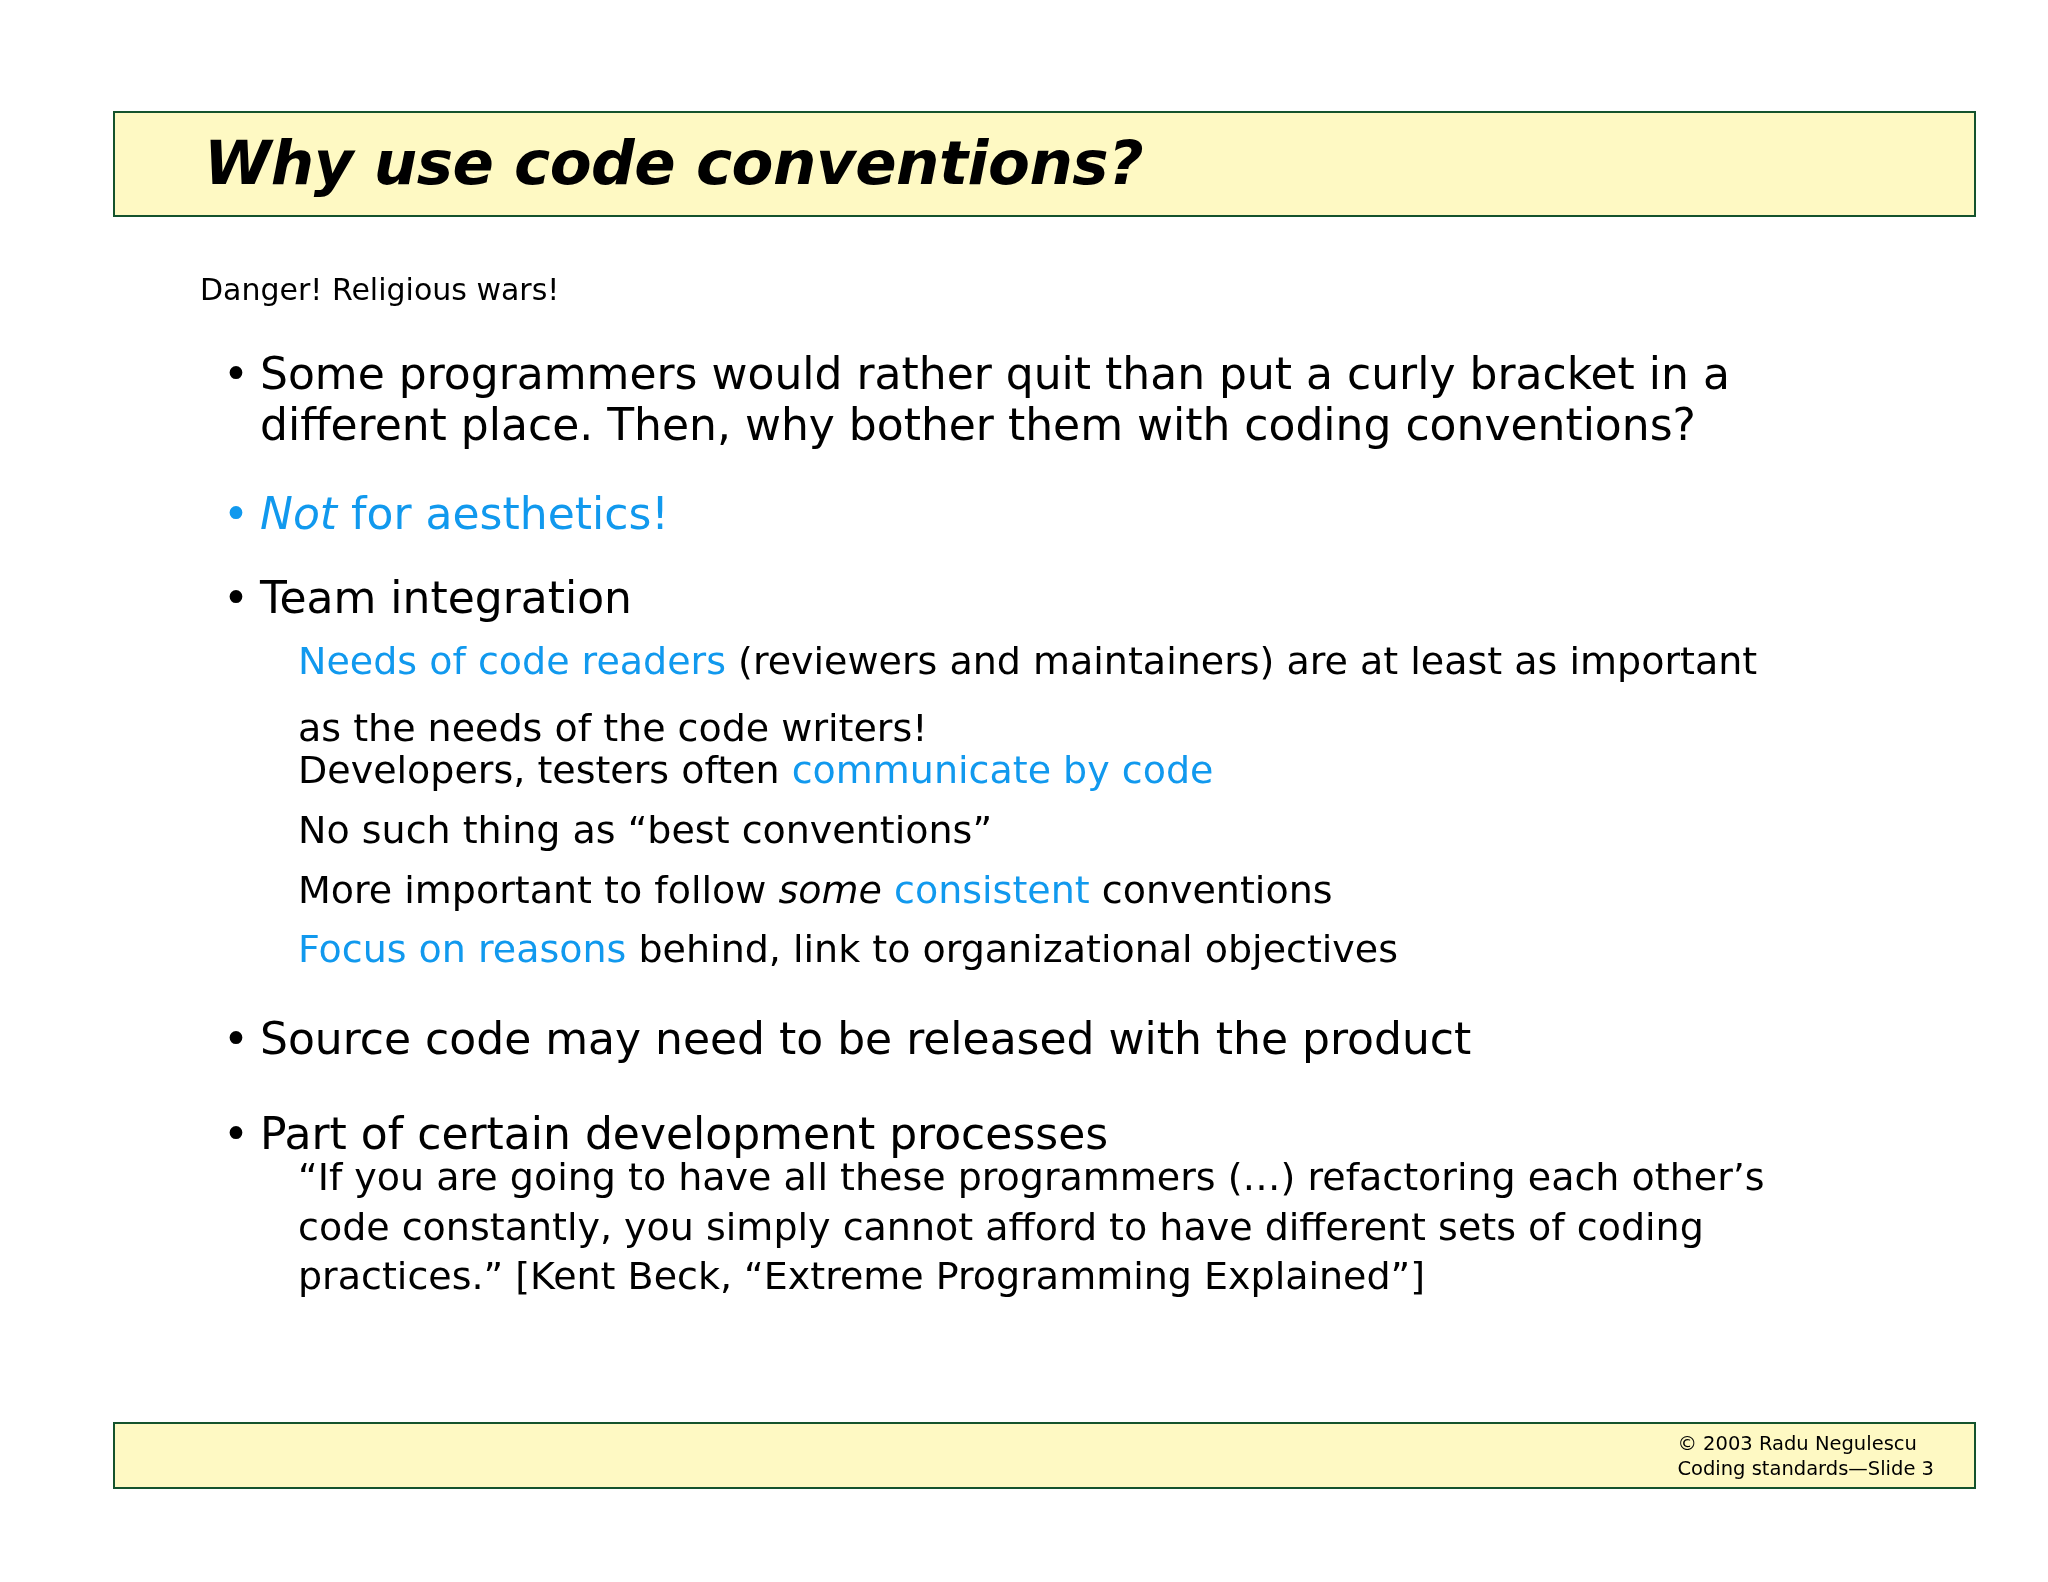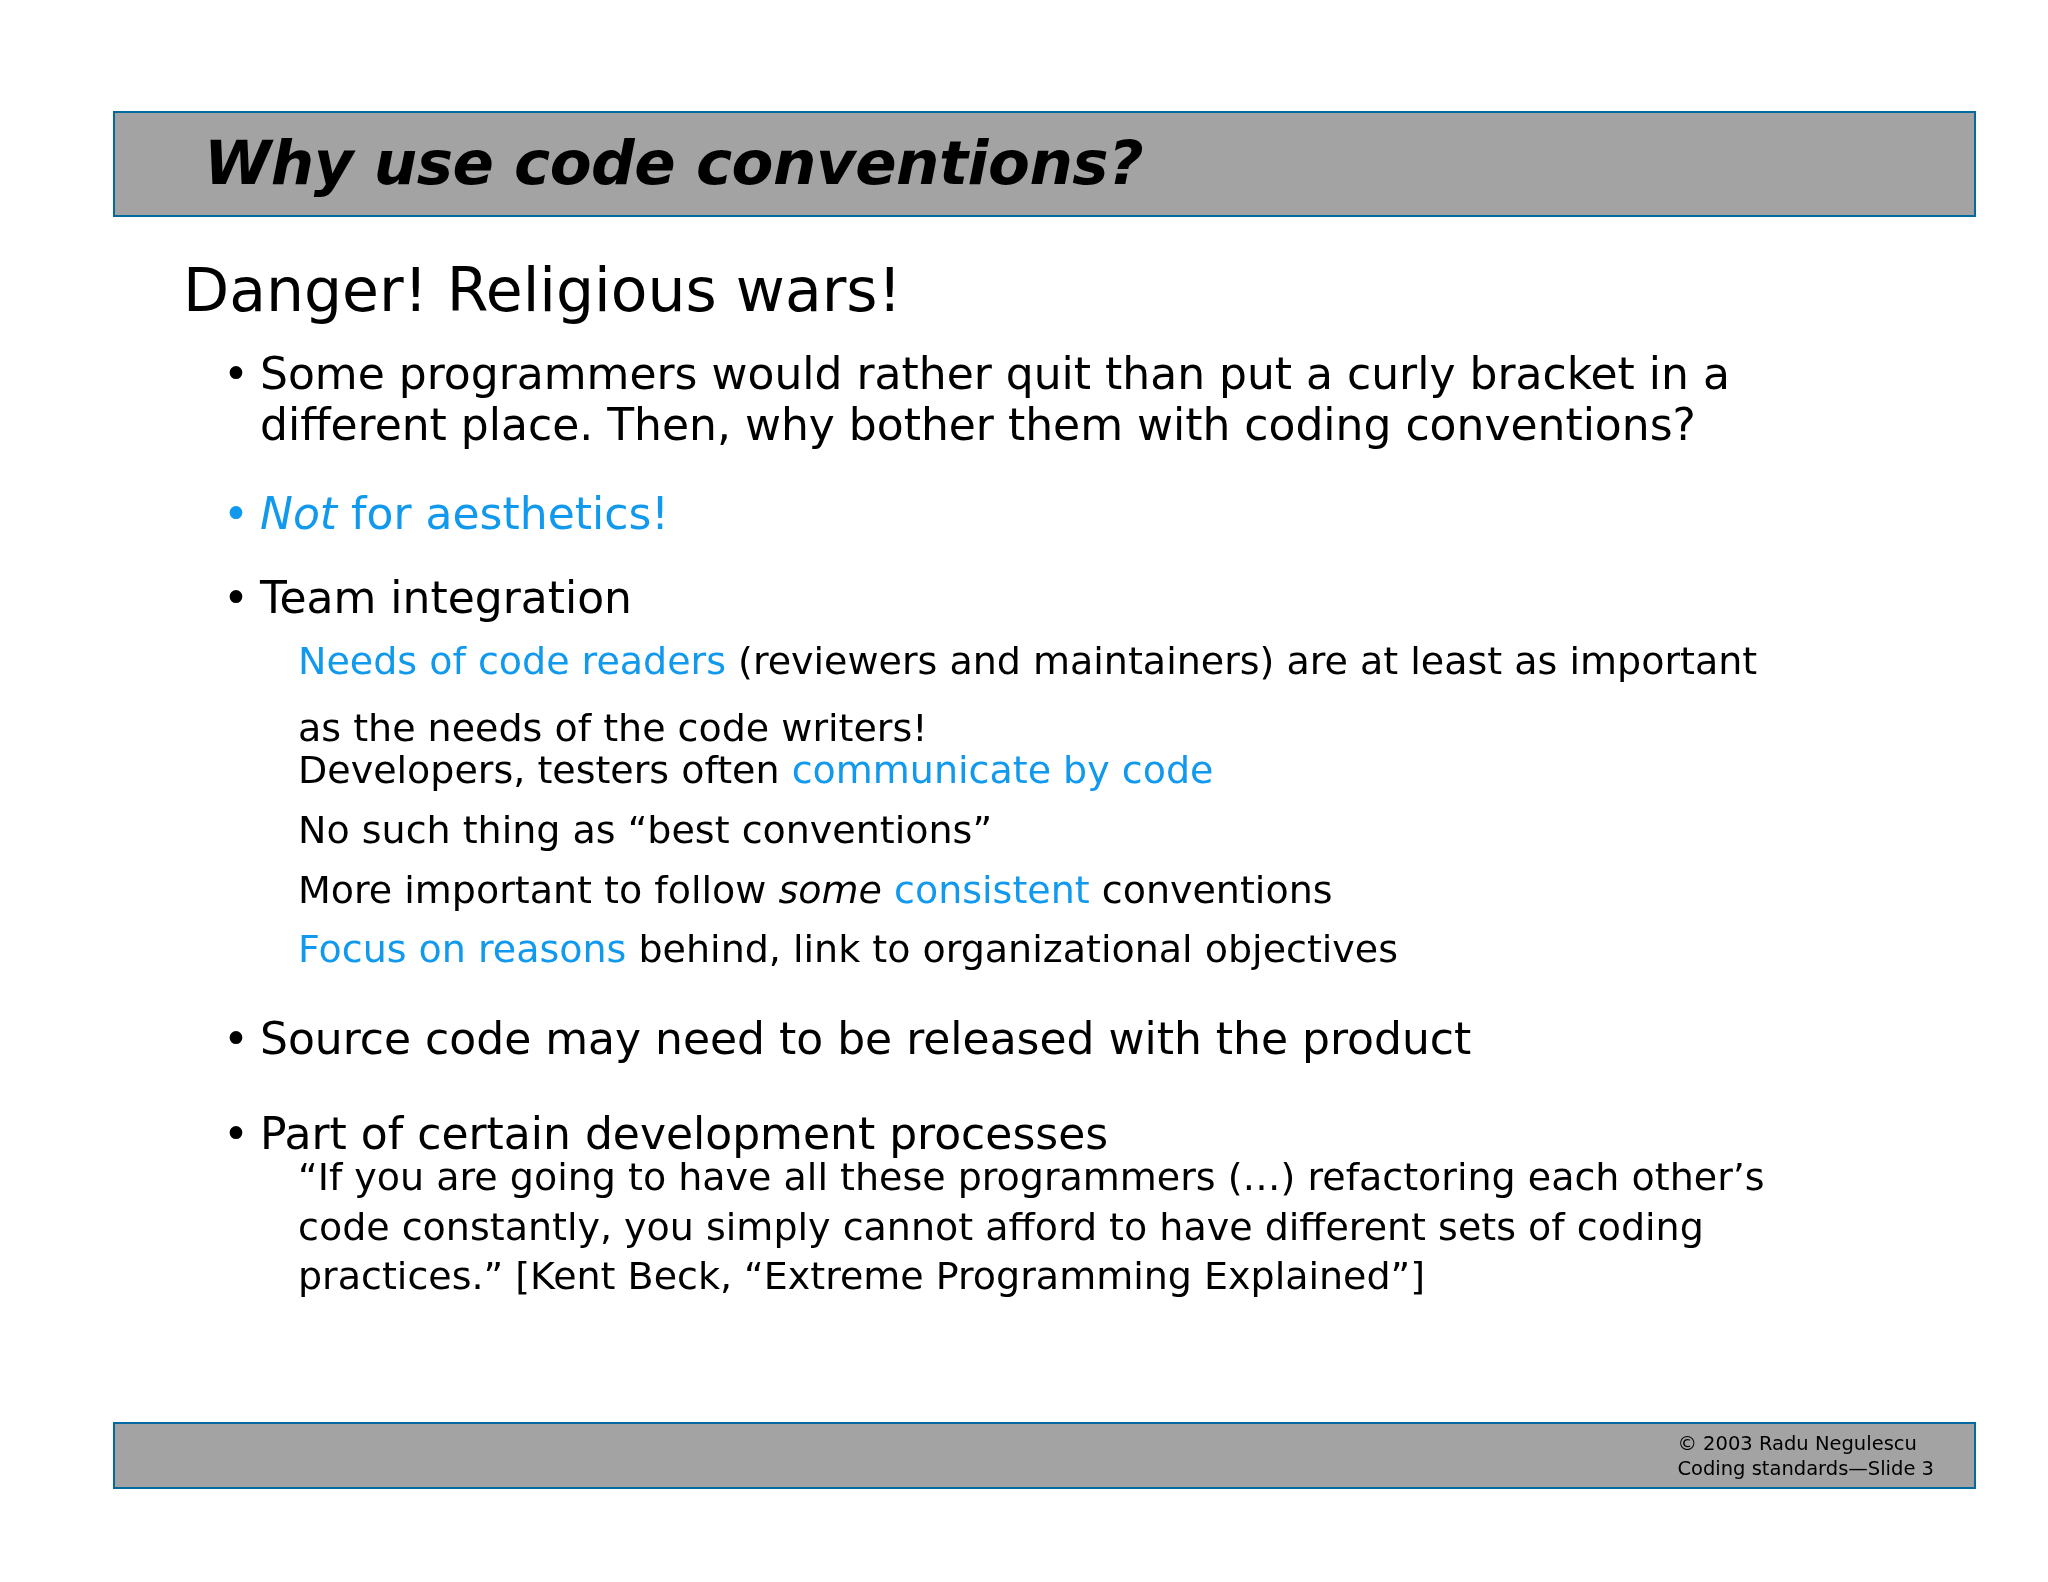--- a/index.html
+++ b/index.html
@@ -4,33 +4,33 @@
 <style>
   html, body { margin: 0; padding: 0; }
   body {
     width: 2048px; height: 1582px; position: relative; overflow: hidden;
     background: #ffffff;
     font-family: "DejaVu Sans", sans-serif;
     color: #000000;
   }
   .box {
     position: absolute; left: 113px; width: 1859px;
-    background: #a3a3a3; border: 2px solid #0369a1;
+    background: #fef9c3; border: 2px solid #14532d;
   }
   #title-box { top: 111px; height: 102px; }
   #footer-box { top: 1422px; height: 63px; }
   .title {
     position: absolute; left: 89px; top: 12px;
     font-family: "DejaVu Sans", sans-serif;
     font-weight: bold; font-style: italic;
     font-size: 61px; line-height: 76px; white-space: nowrap;
     letter-spacing: -0.5px;
   }
   .line { position: absolute; white-space: nowrap; }
-  .lvl0 { left: 183px; font-size: 60px; line-height: 54px; }
+  .lvl0 { left: 200px; font-size: 30px; line-height: 54px; }
   .lvl1 { left: 260px; font-size: 44px; line-height: 54px; }
   .lvl2 { left: 298px; font-size: 38px; line-height: 50px; }
   .bullet {
     position: absolute; left: -37px; top: 0;
   }
   .blue { color: #1199EE; }
   .it { font-style: italic; }
   .foot {
     position: absolute; font-size: 19.5px; line-height: 25px; white-space: nowrap;
   }

